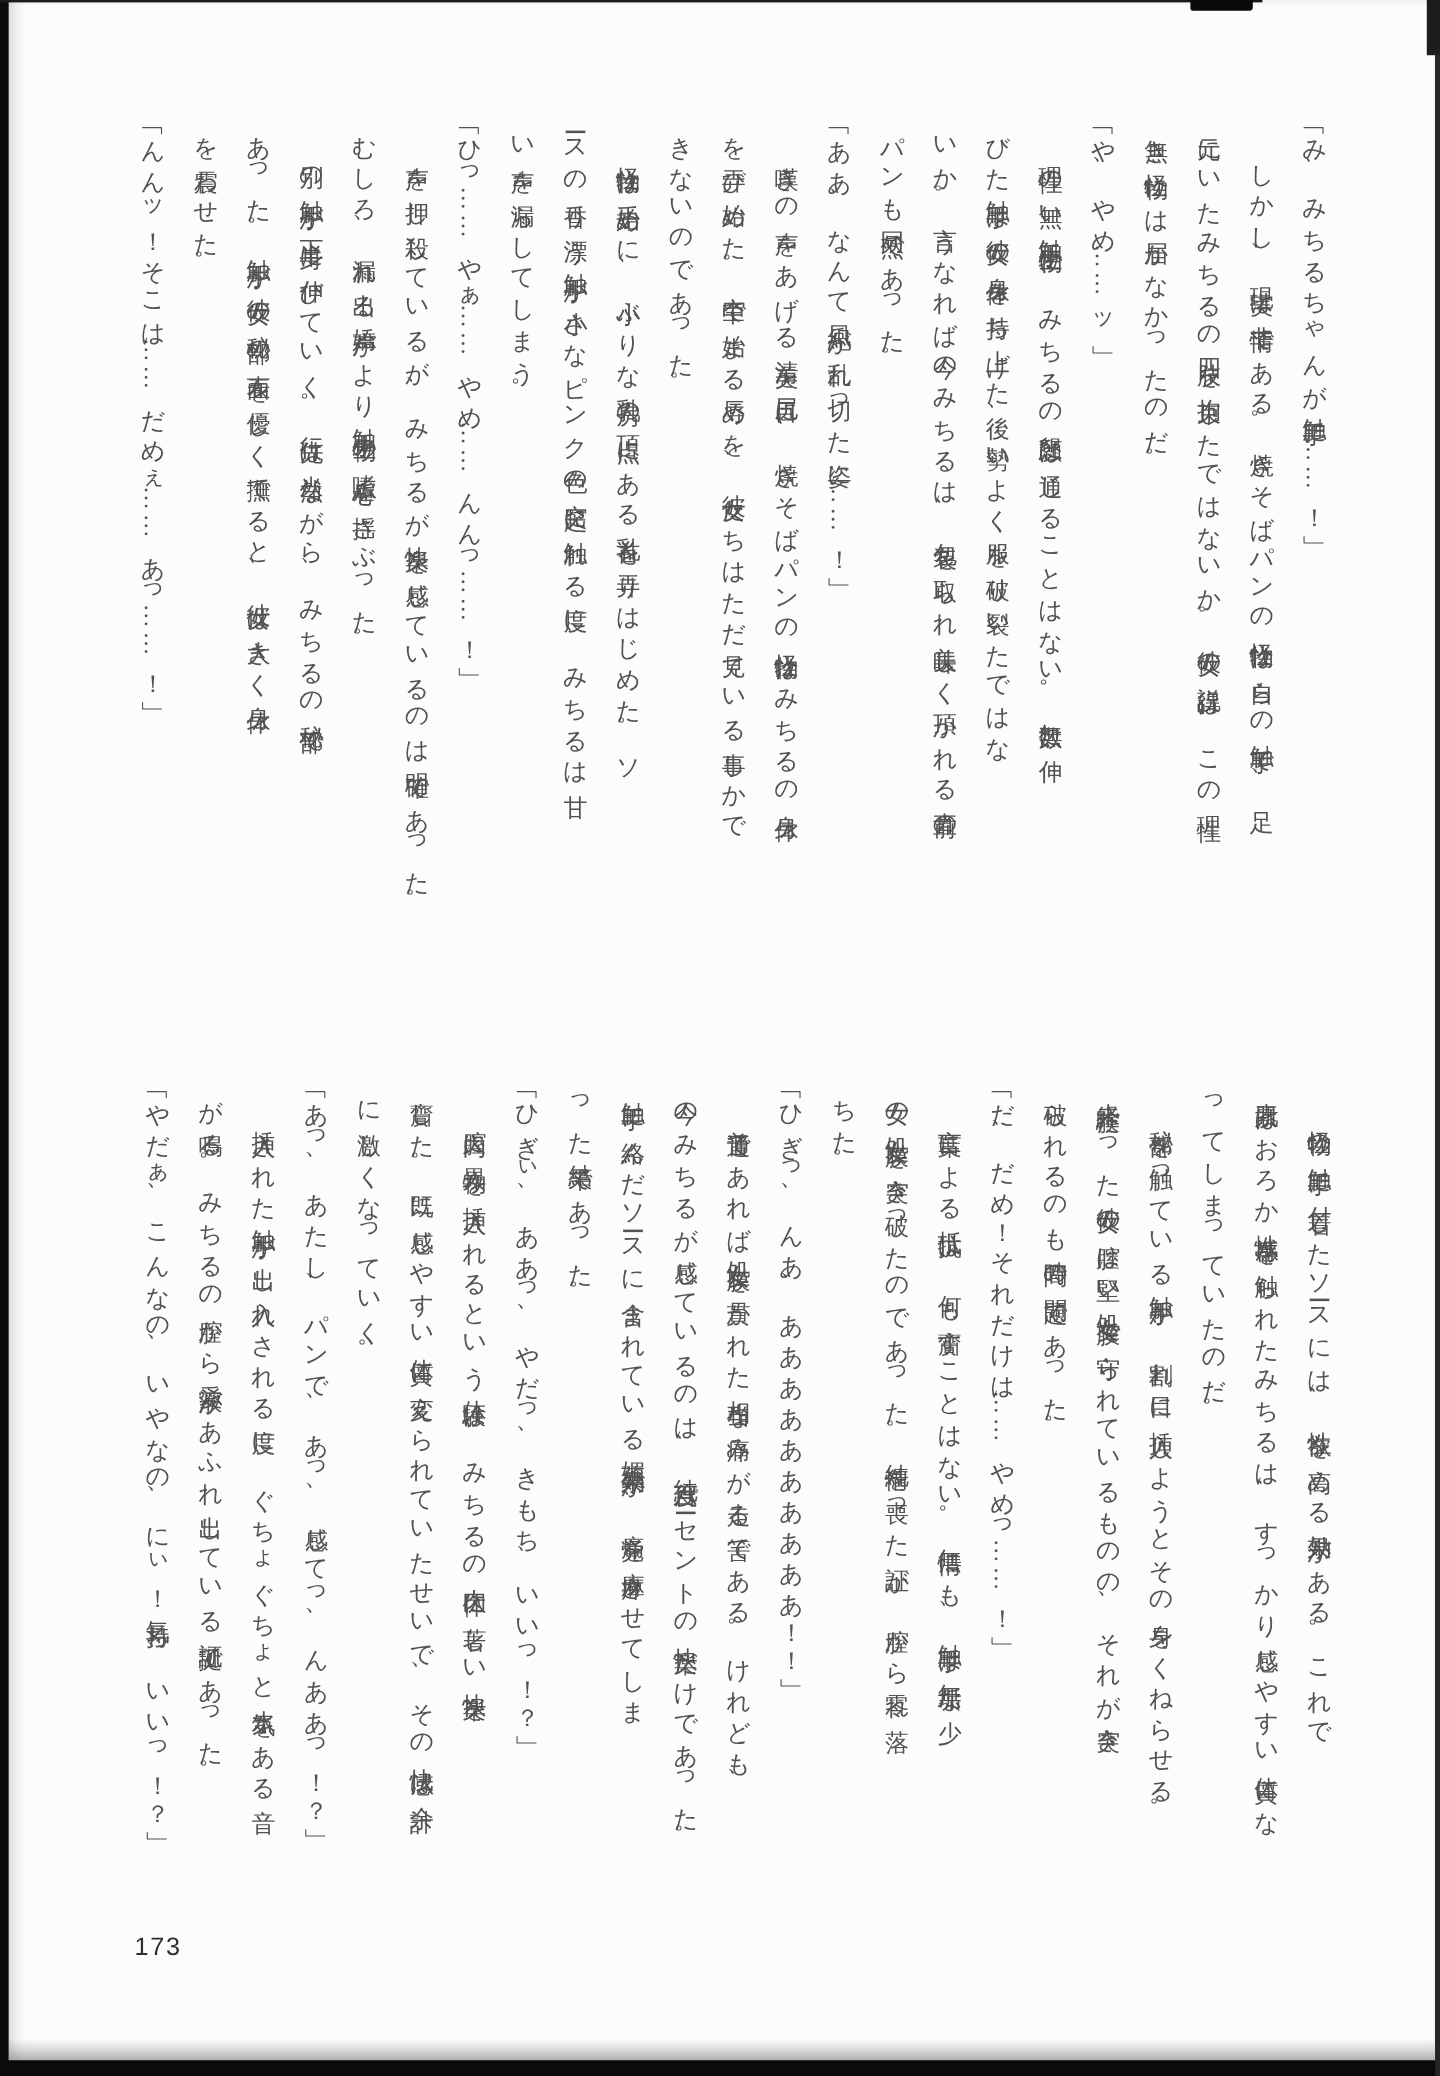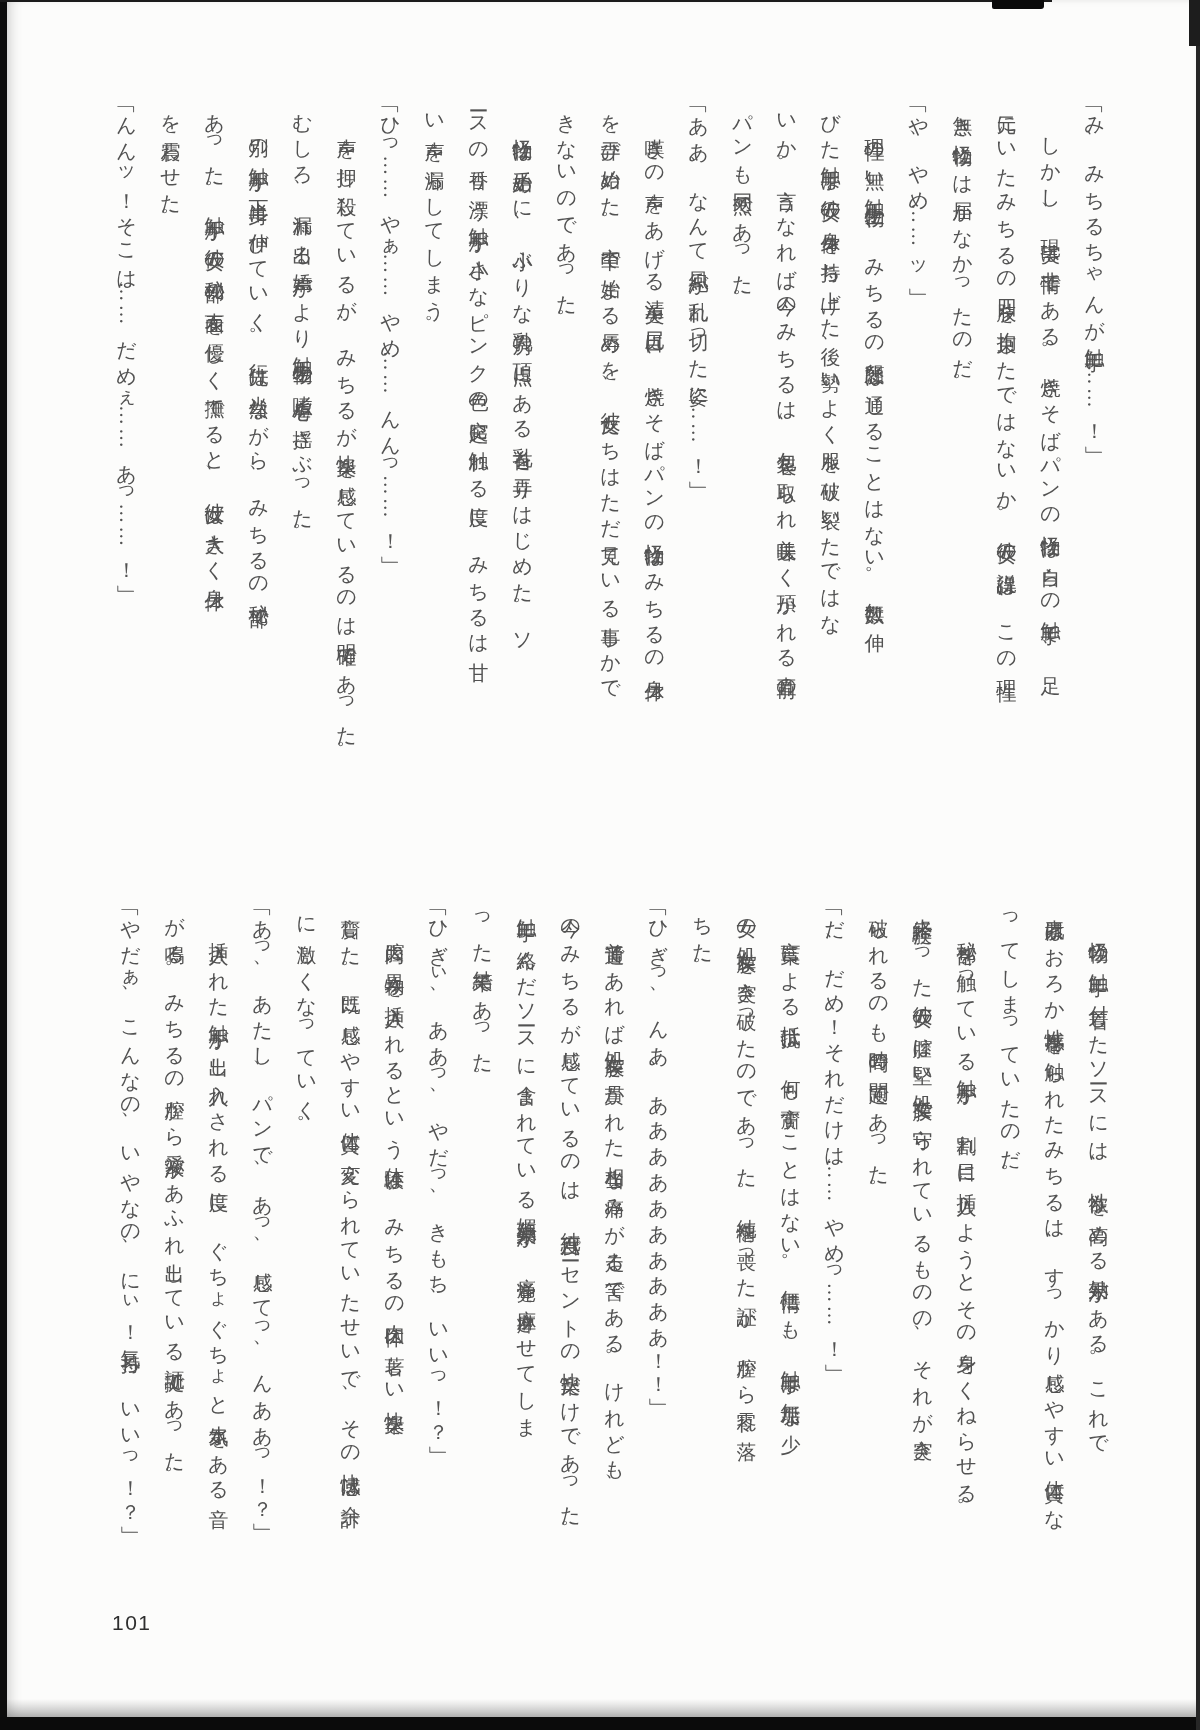--- a/index.html
+++ b/index.html
@@ -114,21 +114,21 @@
       <div class="tcol">「ひぎぃ、ああっ、やだっ、きもち、いいっ！？」</div>
       <div class="tcol">　膣内に異物を挿入されるという体験は、みちるの肉体に著しい快楽を</div>
       <div class="tcol">齎した。既に感じやすい体質に変えられていたせいで、その快感は余計</div>
       <div class="tcol">に激しくなっていく。</div>
       <div class="tcol">「あっ、あたし、パンで、あっ、感じてっ、んああっ！？」</div>
       <div class="tcol">　挿入された触手が出し入れされる度に、ぐちょぐちょと水気をある音</div>
       <div class="tcol">が鳴る。みちるの膣から愛液があふれ出している証拠であった。</div>
       <div class="tcol">「やだぁ、こんなの、いやなの、にぃ！気持ち、いいっ！？」</div>
     </div>
 
-  <div class="page-number">101</div>
+  <div class="page-number">173</div>
 
   <div class="edge-bottom-fade"></div>
   <div class="edge-left"></div>
   <div class="edge-bottom"></div>
   <div class="edge-right"></div>
   <div class="edge-top"></div>
   <div class="blob-top"></div>
   <div class="strip-top-right"></div>
 </div>
 

